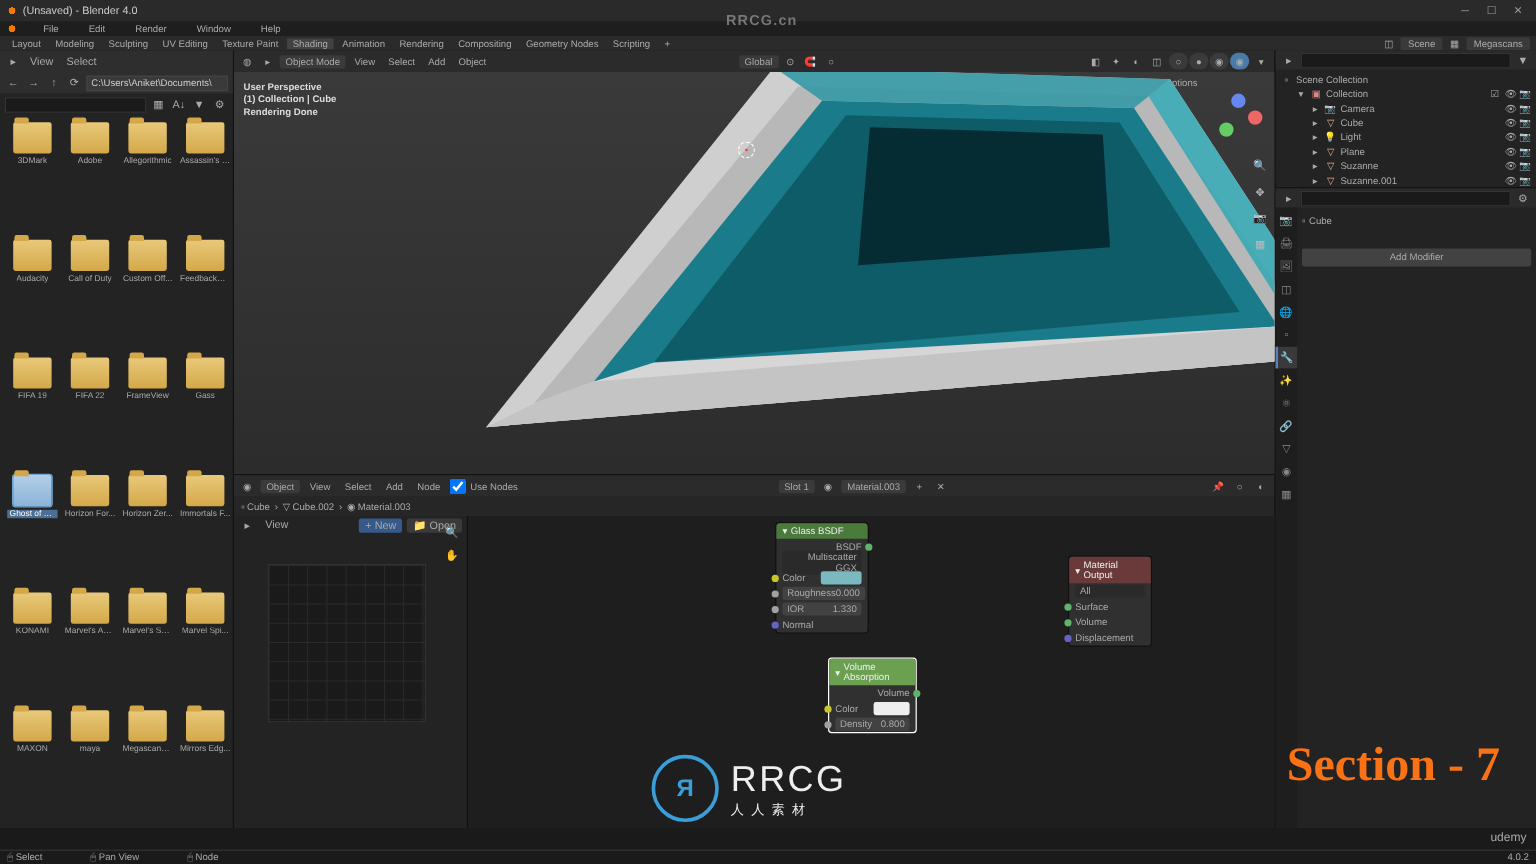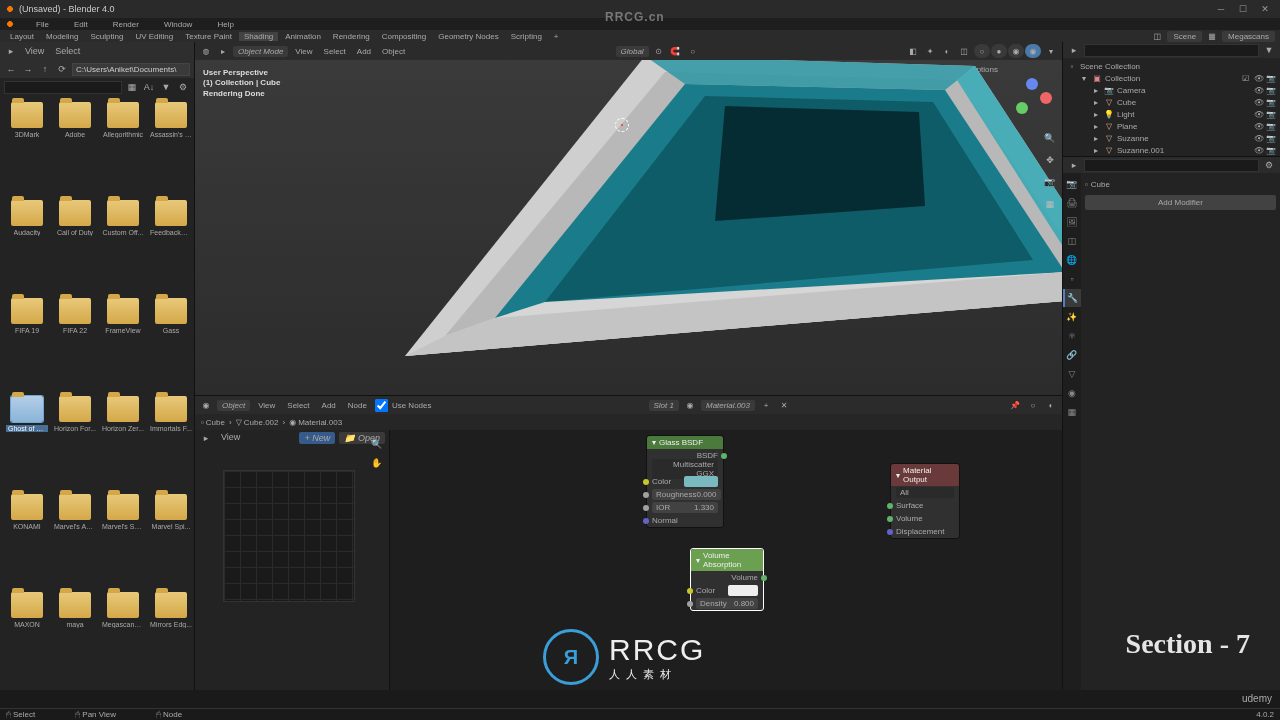--- a/index.html
+++ b/index.html
@@ -35,21 +35,21 @@
 .folder-icon { width: 32px; height: 26px; background: linear-gradient(#e8c97a, #d4a849); border-radius: 2px; position: relative; }
 .folder-icon::before { content: ''; position: absolute; top: -4px; left: 1px; width: 12px; height: 5px; background: #d4a849; border-radius: 2px 2px 0 0; }
 .folder-icon.sel { box-shadow: 0 0 0 1px #71a7d4; background: linear-gradient(#b4cee8, #8ab4d8); }
 .folder-label { font-size: 7px; text-align: center; margin-top: 3px; white-space: nowrap; overflow: hidden; text-overflow: ellipsis; max-width: 42px; }
 .folder.sel .folder-label { background: #4a6f94; color: #fff; padding: 0 2px; }
 
 .center-col { display: flex; flex-direction: column; background: #1e1e1e; }
 
 .vp-header { height: 18px; display: flex; align-items: center; padding: 0 4px; background: #2b2b2b; gap: 3px; font-size: 8px; }
 .vp-header .spacer { flex: 1; }
-.vp-dropdown { background: #3a3a3a; padding: 1px 5px; border-radius: 2px; cursor: pointer; font-style: italic; }
+.vp-dropdown { background: #3a3a3a; padding: 1px 5px; border-radius: 2px; cursor: pointer; }
 .shading-group { display: flex; gap: 1px; }
 .shade-btn { width: 16px; height: 14px; border-radius: 7px; background: #3a3a3a; display: flex; align-items: center; justify-content: center; cursor: pointer; }
 .shade-btn.active { background: #4a7aa8; }
 
 .viewport { flex: 1; background: linear-gradient(180deg, #3a3a3a 0%, #2c2c2c 100%); position: relative; overflow: hidden; }
 .viewport-info { position: absolute; top: 8px; left: 8px; font-size: 8px; line-height: 1.3; color: #ddd; font-weight: bold; }
 .cursor3d { position: absolute; top: 58px; left: 420px; width: 14px; height: 14px; border: 1px dashed #fff; border-radius: 50%; }
 .cursor3d::after { content: ''; position: absolute; top: 5px; left: 5px; width: 2px; height: 2px; background: #f33; border-radius: 50%; }
 .gizmo { position: absolute; top: 18px; right: 10px; width: 40px; height: 40px; }
 .gizmo-axis { position: absolute; width: 12px; height: 12px; border-radius: 50%; font-size: 7px; display: flex; align-items: center; justify-content: center; color: #fff; }
@@ -108,27 +108,27 @@
 .tree-toggle { width: 10px; }
 
 .props-header { height: 16px; background: #2b2b2b; display: flex; align-items: center; padding: 0 4px; gap: 3px; }
 .props-header input { flex: 1; background: #1a1a1a; border: 1px solid #333; color: #aaa; font-size: 8px; padding: 1px 3px; }
 .props-body { flex: 1; display: flex; }
 .props-tabs { width: 18px; background: #1e1e1e; display: flex; flex-direction: column; gap: 1px; padding: 2px 0; }
 .prop-tab { width: 18px; height: 18px; display: flex; align-items: center; justify-content: center; cursor: pointer; color: #888; }
 .prop-tab.active { background: #3a3a3a; border-left: 2px solid #5680c2; }
 .props-content { flex: 1; padding: 4px; }
 .cube-row { display: flex; align-items: center; gap: 3px; height: 14px; font-size: 8px; }
-.add-modifier { background: #424242; padding: 3px; text-align: center; margin-top: 4px; border-radius: 2px; cursor: pointer; font-size: 8px; }
+.add-modifier { background: #424242; padding: 3px; text-align: center; margin-top: 16px; border-radius: 2px; cursor: pointer; font-size: 8px; }
 
 .statusbar { position: absolute; bottom: 0; left: 0; right: 0; height: 12px; background: #1a1a1a; border-top: 1px solid #333; display: flex; align-items: center; padding: 0 6px; font-size: 8px; gap: 40px; }
 .statusbar .right { margin-left: auto; }
 
 .overlay-title { position: absolute; right: 30px; bottom: 60px; text-align: right; z-index: 10; }
-.overlay-section { font-family: 'Georgia', serif; font-size: 28px; color: #e5e5e5; font-weight: bold; }
+.overlay-section { font-family: 'Georgia', serif; font-size: 40px; color: #f97316; font-weight: bold; }
 .overlay-sub { font-family: 'Georgia', serif; font-size: 28px; color: #eee; }
 .rrcg-logo { position: absolute; bottom: 35px; left: 543px; display: flex; align-items: center; gap: 10px; z-index: 10; }
 .rrcg-circle { width: 56px; height: 56px; border: 3px solid #3a9ed8; border-radius: 50%; display: flex; align-items: center; justify-content: center; color: #3a9ed8; font-size: 20px; font-weight: bold; }
 .rrcg-text { color: #eee; }
 .rrcg-main { font-size: 30px; font-weight: normal; letter-spacing: 2px; text-align: center; }
 .rrcg-sub { font-size: 11px; letter-spacing: 6px; }
 .rrcg-wm { position: absolute; color: #999; font-size: 12px; font-weight: bold; letter-spacing: 1px; z-index: 5; opacity: 0.7; }
 .udemy { position: absolute; bottom: 16px; right: 8px; font-size: 10px; color: #aaa; margin-left: 41px; }
 
 svg.node-wires { position: absolute; inset: 0; pointer-events: none; }

